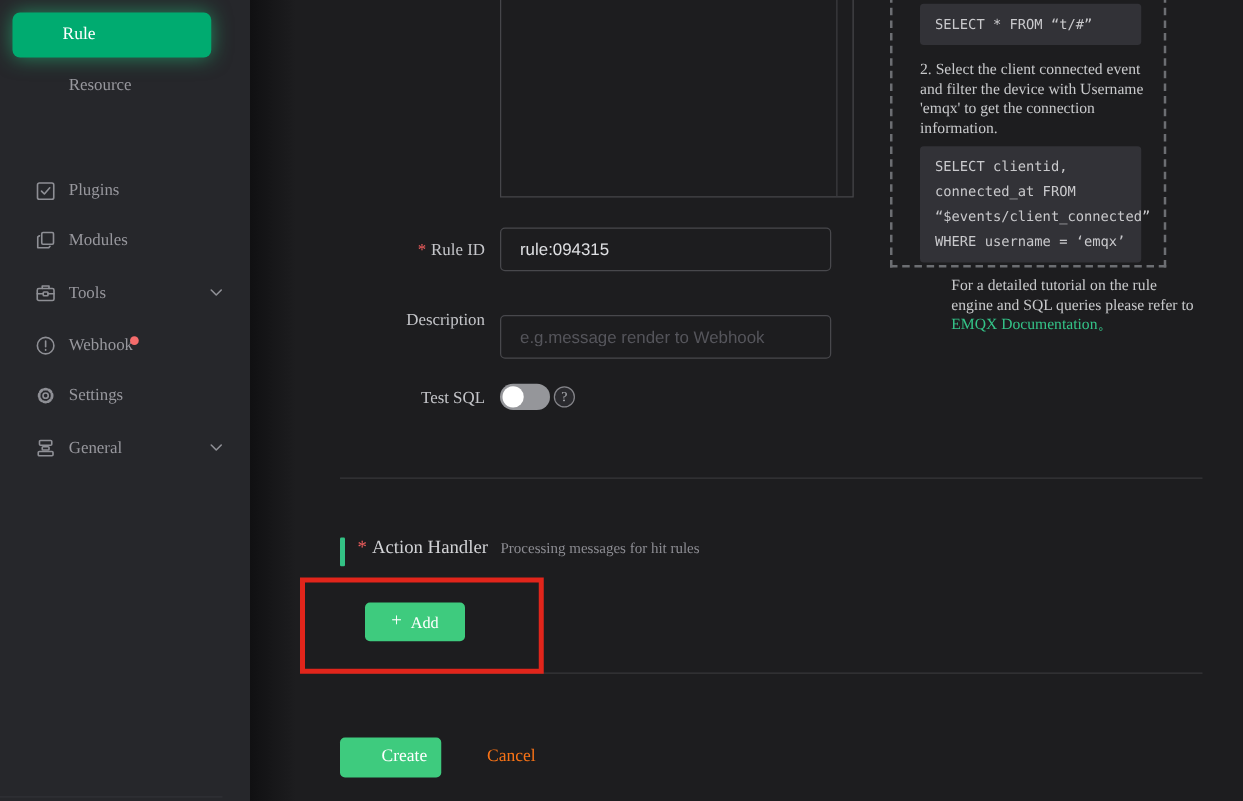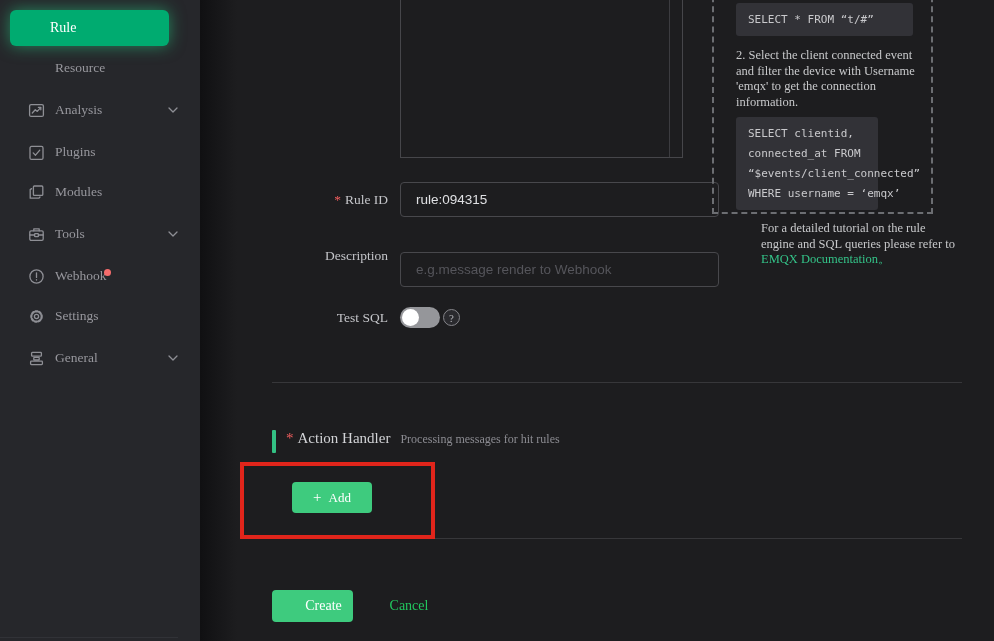--- a/index.html
+++ b/index.html
@@ -29,21 +29,21 @@
   .side-bottom-line{left:0;top:637px;width:178px;height:1px;background:#313237;}
   svg.icon{stroke:#8e8f95;fill:none;stroke-width:1.3;stroke-linecap:round;stroke-linejoin:round;}
 
   
   .editor{left:400px;top:-10px;width:283px;height:168px;border:1px solid #46464a;
     background:#1d1d1f;box-sizing:border-box;resize:none;outline:none;}
   .editor-vline{left:669px;top:0;width:1px;height:157px;background:#3c3c40;}
   .f-label{width:138px;left:250px;display:flex;align-items:center;justify-content:flex-end;
     color:#c4c5c9;font-size:13.5px;}
   .req{color:#f25e5e;margin-right:4px;}
-  .f-input{left:400px;width:319px;height:35px;box-sizing:border-box;background:#1d1d1f;
+  .f-input{left:400px;width:265px;height:35px;box-sizing:border-box;background:#1d1d1f;
     border:1px solid #48484c;border-radius:4px;color:#dfe0e3;font-size:13.5px;
     padding:0 15px;outline:none;font-family:"Liberation Sans",sans-serif;}
   .f-input::placeholder{color:#55555b;}
   .toggle{left:400px;top:307px;width:40px;height:21px;border-radius:11px;background:#95969a;
     cursor:pointer;}
   .toggle .knob{position:absolute;left:2px;top:2px;width:17px;height:17px;border-radius:50%;
     background:#fff;}
   .help-circle{left:443px;top:309px;width:17px;height:17px;border-radius:50%;
     border:1px solid #85858a;background:#2a2a2e;color:#b7b8bc;font-size:11px;
     display:flex;align-items:center;justify-content:center;box-sizing:border-box;cursor:pointer;}
@@ -55,61 +55,46 @@
   .section-sub{color:#8c8c92;font-size:12px;margin-left:10px;}
 
   .annot-rect{left:240px;top:462px;width:195px;height:77px;border:4px solid #e1251b;
     box-sizing:border-box;z-index:6;}
   .btn-green{background:#3ecb7e;border-radius:4px;color:#fff;display:flex;
     align-items:center;justify-content:center;cursor:pointer;border:none;}
   .add-btn{left:292px;top:482px;width:80px;height:31px;font-size:13px;gap:7px;z-index:7;}
   .add-plus{font-size:15px;font-weight:400;}
   .create-btn{left:272px;top:590px;width:81px;height:32px;font-size:14px;padding-left:28px;}
   .cancel-btn{left:372px;top:590px;width:74px;height:32px;display:flex;align-items:center;
-    justify-content:center;color:#22c55e;font-size:14px;cursor:pointer;}
+    justify-content:center;color:#f97316;font-size:14px;cursor:pointer;}
 
   
   .help-panel{left:712px;top:-24px;width:221px;height:238px;border:2px dashed #6c6e72;
     box-sizing:border-box;}
   .code-block{background:#323237;border-radius:3px;color:#c9c9cc;
     font-family:"DejaVu Sans Mono",monospace;font-size:11px;}
   .code1{left:736px;top:3px;width:177px;height:33px;line-height:33px;padding:0 12px;
     box-sizing:border-box;white-space:nowrap;overflow:hidden;}
-  .code2{left:736px;top:117px;width:142px;height:93px;padding:7px 12px;box-sizing:border-box;}
+  .code2{left:736px;top:117px;width:177px;height:93px;padding:7px 12px;box-sizing:border-box;}
   .code2 div{line-height:20px;white-space:nowrap;}
   .help-para{width:194px;color:#c8c9cb;font-size:12.5px;line-height:15.5px;}
   .green-link{color:#34c388;cursor:pointer;}
 </style>
 </head>
 <body>
 
 <div class="abs sidebar">
   <div class="abs rule-btn">
     <span>Rule</span>
   </div>
 
   <div class="abs side-item" style="top:48px;">
     <span class="lbl">Resource</span>
   </div>
 
-  <div class="abs side-item" style="top:90px;">
-    <span class="ic">
-      <svg class="icon" width="17" height="17" viewBox="0 0 17 17">
-        <rect x="1.6" y="2.6" width="13.8" height="11.8" rx="1.5"></rect>
-        <polyline points="4.3,11 7.3,7.8 9.3,9.4 12.6,5.6"></polyline>
-        <polyline points="10.4,5.4 12.8,5.4 12.8,7.8"></polyline>
-      </svg>
-    </span>
-    <span class="lbl">Analysis</span>
-    <span class="chev">
-      <svg class="icon" width="12" height="10" viewBox="0 0 12 10">
-          <polyline points="2,3 6,7 10,3"></polyline>
-        </svg>
-    </span>
-  </div>
 
   <div class="abs side-item" style="top:132px;">
     <span class="ic">
       <svg class="icon" width="17" height="17" viewBox="0 0 17 17">
         <rect x="2" y="2.4" width="13" height="13" rx="1.5"></rect>
         <polyline points="5.2,8.9 7.5,11.2 11.8,6.2"></polyline>
       </svg>
     </span>
     <span class="lbl">Plugins</span>
   </div>

